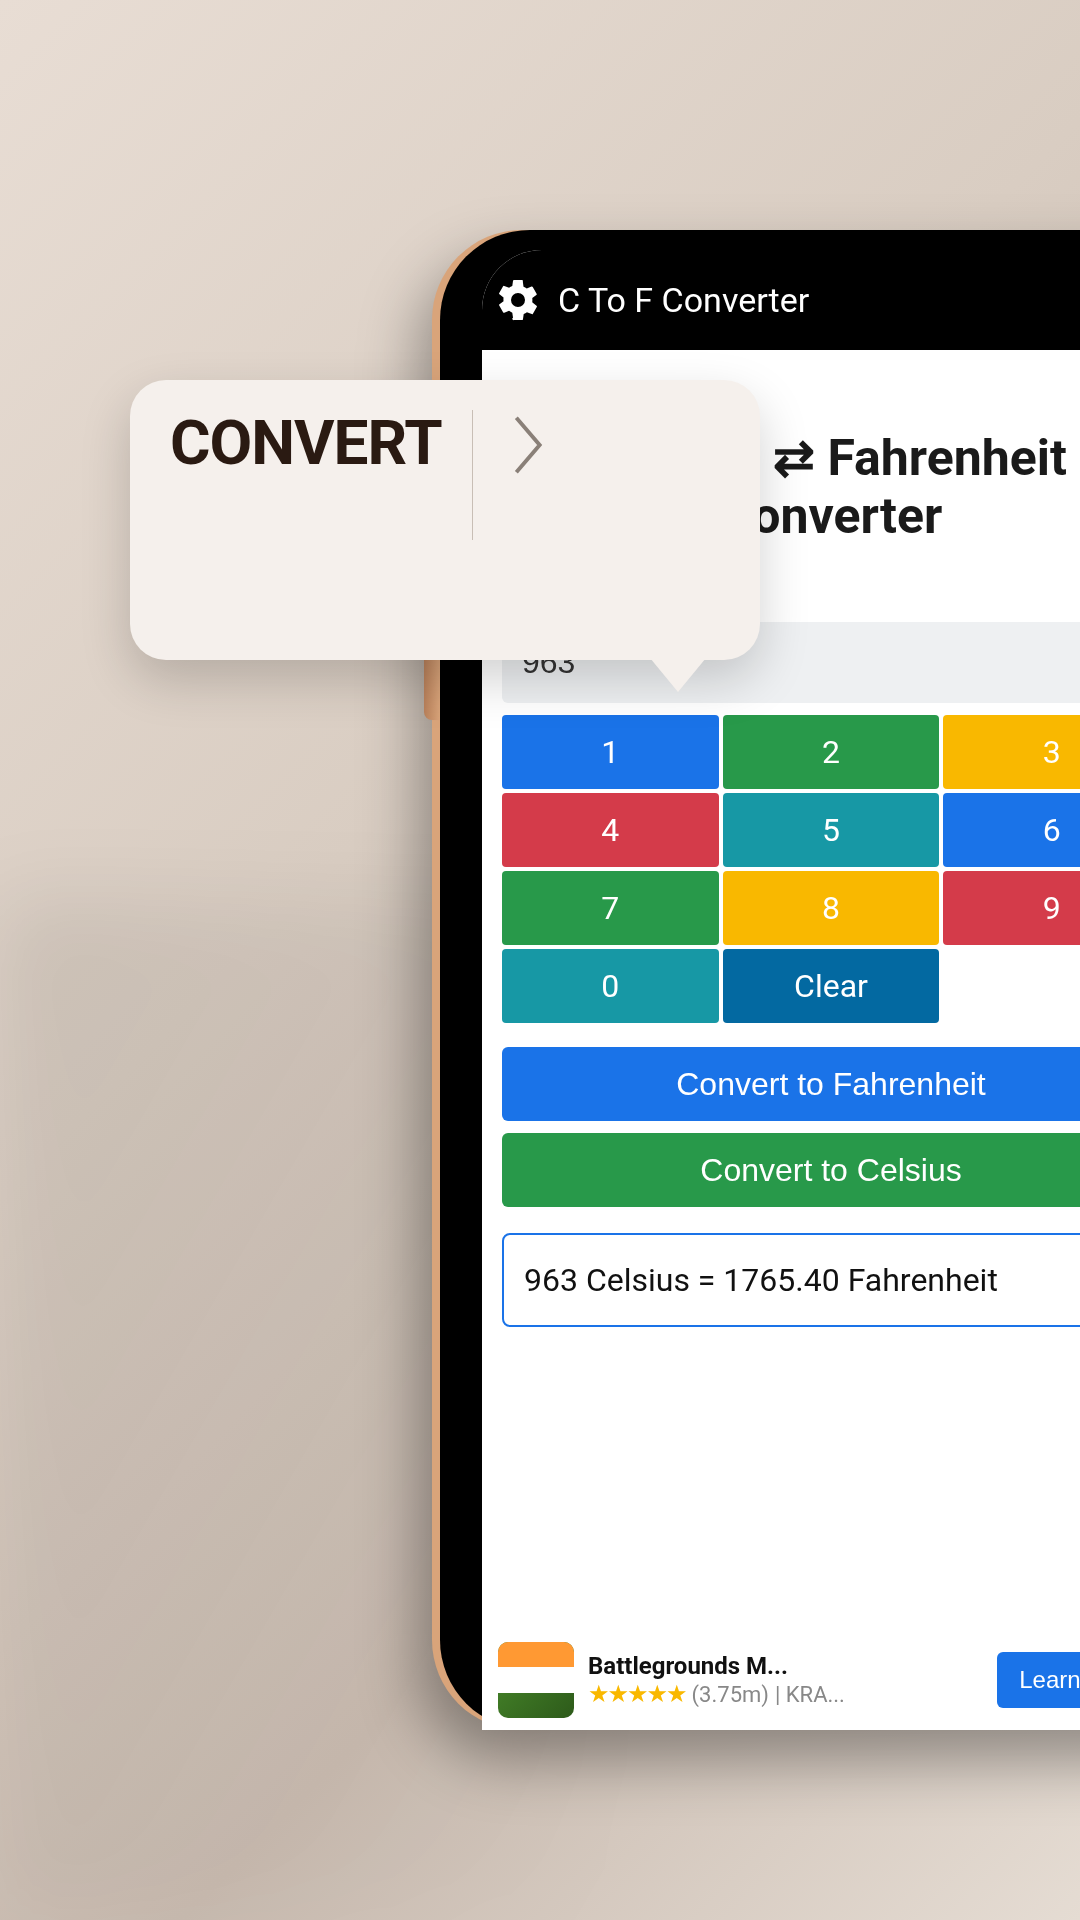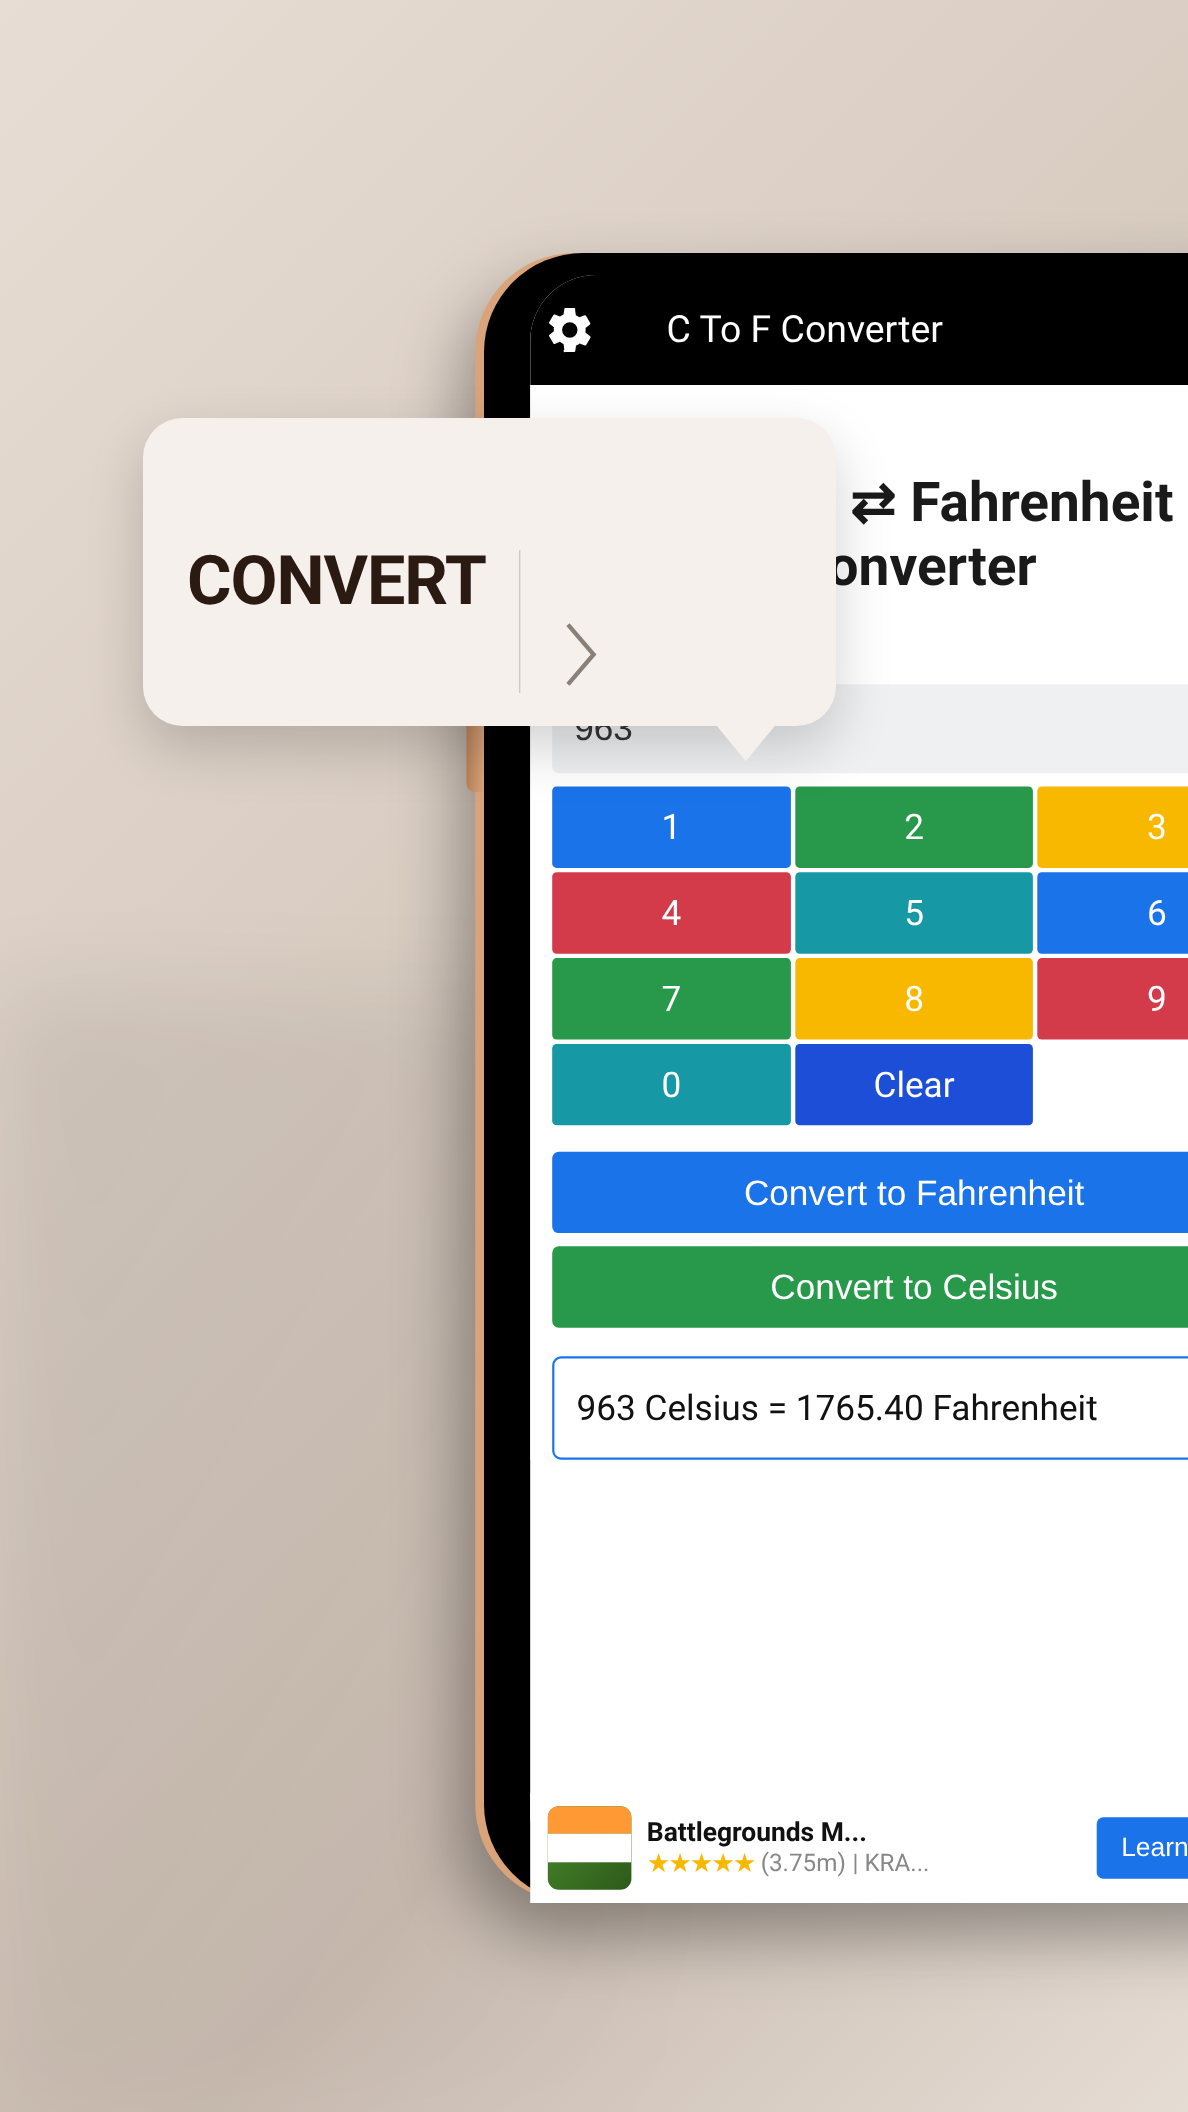--- a/index.html
+++ b/index.html
@@ -79,21 +79,20 @@
   display: flex;
   align-items: center;
   padding: 0 12px;
   gap: 16px;
 }
 .gear-icon svg { display: block; }
 .app-title {
   font-size: 34px;
   font-weight: 400;
   color: #fff;
-  margin-left: 48px;
 }
 .app-content {
   background: #fff;
   padding: 20px 20px 0 20px;
 }
 .page-heading {
   text-align: center;
   font-size: 50px;
   font-weight: 700;
   color: #1a1a1a;
@@ -129,21 +128,21 @@
   font-size: 32px;
   color: #fff;
   border-radius: 4px;
   cursor: pointer;
 }
 .key-blue { background: #1a73e8; }
 .key-green { background: #28994a; }
 .key-yellow { background: #f9b800; }
 .key-red { background: #d43b4a; }
 .key-teal { background: #1798a5; }
-.key-gray { background: #1d4ed8; }
+.key-gray { background: #0369a1; }
 .action-btn {
   width: 100%;
   height: 74px;
   border: none;
   border-radius: 6px;
   font-size: 32px;
   color: #fff;
   margin-bottom: 12px;
   cursor: pointer;
 }
@@ -220,21 +219,21 @@
 .tooltip {
   position: absolute;
   left: 130px;
   top: 380px;
   width: 630px;
   height: 280px;
   background: #f5f0ec;
   border-radius: 36px;
   box-shadow: 0 20px 50px rgba(0,0,0,0.18);
   display: flex;
-  align-items: flex-end;
+  align-items: flex-start;
   padding: 30px 40px;
   gap: 30px;
 }
 .tooltip::after {
   content: "";
   position: absolute;
   bottom: -32px;
   left: 520px;
   width: 0; height: 0;
   border-left: 28px solid transparent;

